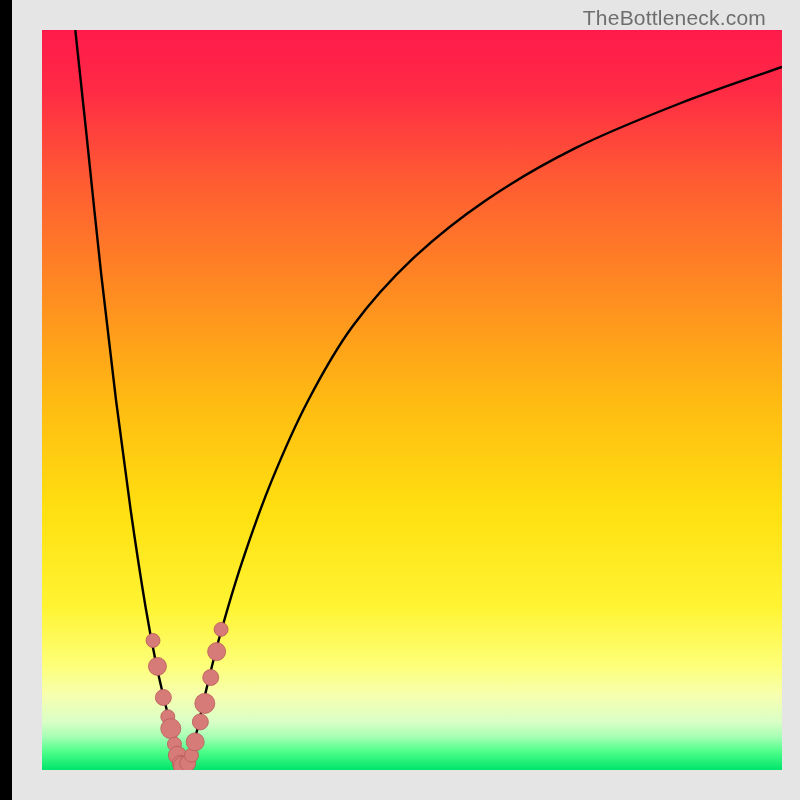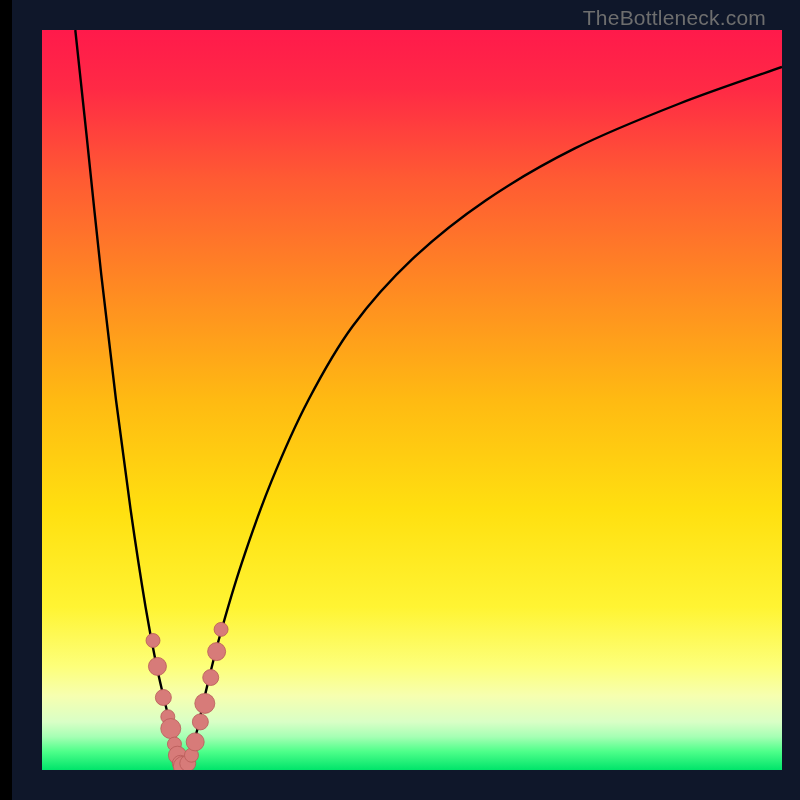--- a/index.html
+++ b/index.html
@@ -7,21 +7,21 @@
     padding: 0;
     width: 800px;
     height: 800px;
     overflow: hidden;
     background: #000;
     font-family: Arial, Helvetica, sans-serif;
   }
   .frame {
     position: absolute;
     inset: 0;
-    background: #0f172a;
+    background: #e5e5e5;
     margin-left: 12px;
   }
   .plot-area {
     position: absolute;
     left: 30px;
     top: 30px;
     width: 740px;
     height: 740px;
     overflow: hidden;
   }

